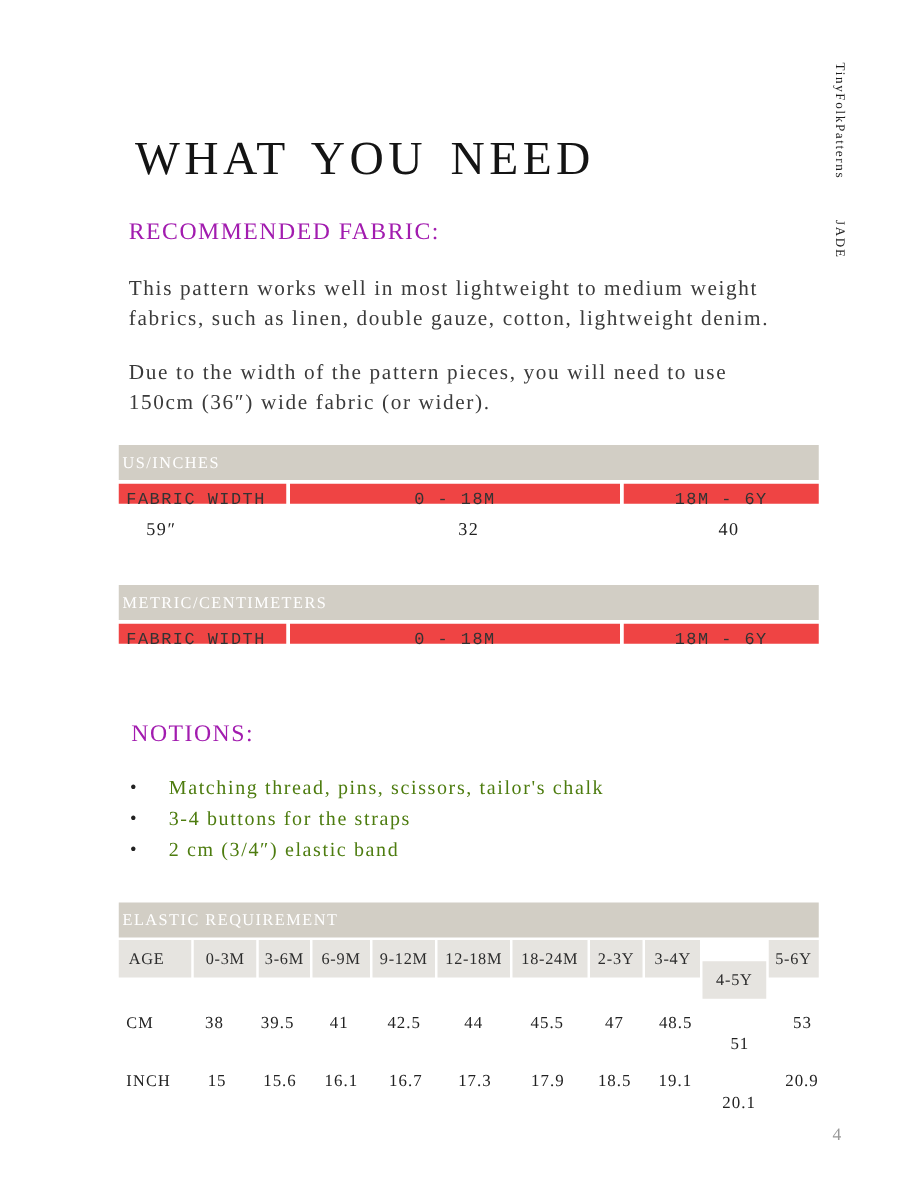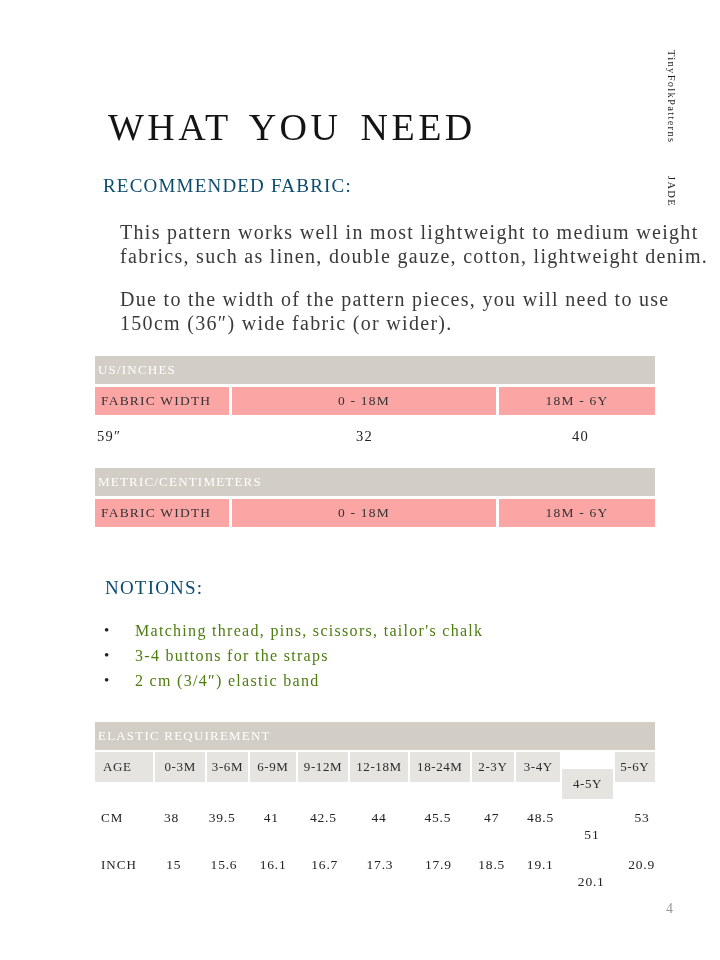--- a/index.html
+++ b/index.html
@@ -26,48 +26,49 @@
   
   .page-title {
     position:absolute; left:108px; top:105px;
     font-size:38px; font-weight:normal;
     letter-spacing:3.5px; word-spacing:6px;
     color:#141414;
   }
   .section-heading {
     position:absolute;
     font-size:19px; font-weight:normal;
-    letter-spacing:1.2px; color:#0c4a6e;
+    letter-spacing:1.2px; color:#a21caf;
   }
   #rec-heading { left:103px; top:175px; }
   #notions-heading { left:105px; top:577px; }
 
   
-  .para { position:absolute; left:120px; font-size:20px; letter-spacing:1.3px; color:#3a3a3a; }
+  .para { position:absolute; left:103px; font-size:17px; letter-spacing:1.3px; color:#3a3a3a; }
   .para .line { height:24px; white-space:nowrap; }
   #para1 { top:221px; }
   #para2 { top:288px; }
 
   
   .fab-table { position:absolute; left:95px; width:560px; }
   #fab-table-inches { top:356px; }
   #fab-table-metric { top:468px; }
   .tbl-bar {
     height:28px; line-height:28px;
     background:#d2cec5; color:#ffffff;
     font-size:13px; letter-spacing:1.2px;
     padding-left:3px;
   }
   .tbl-subrow { display:flex; gap:3px; margin-top:3px; }
   .tbl-subrow .cell {
-    background:#fca5a5; height:28px; line-height:28px;
+    background:#ef4444; height:16px; line-height:28px;
     font-size:13.5px; letter-spacing:1.2px; color:#333;
     text-align:center;
-  }
-  .tbl-datarow { display:flex; gap:15px; margin-top:11px; }
+    font-family:Liberation Mono, monospace;
+  }
+  .tbl-datarow { display:flex; gap:15px; margin-top:11px;margin-left:20px; }
   .tbl-datarow .cell {
     height:20px; line-height:20px; font-size:14.5px;
     letter-spacing:1.2px; color:#222; text-align:center;
   }
   .fab-c1 { width:134px; text-align:left !important; padding-left:6px; }
   .tbl-datarow .fab-c1 { padding-left:2px; }
   .fab-c2 { width:264px; }
   .fab-c3 { width:156px; }
 
   

